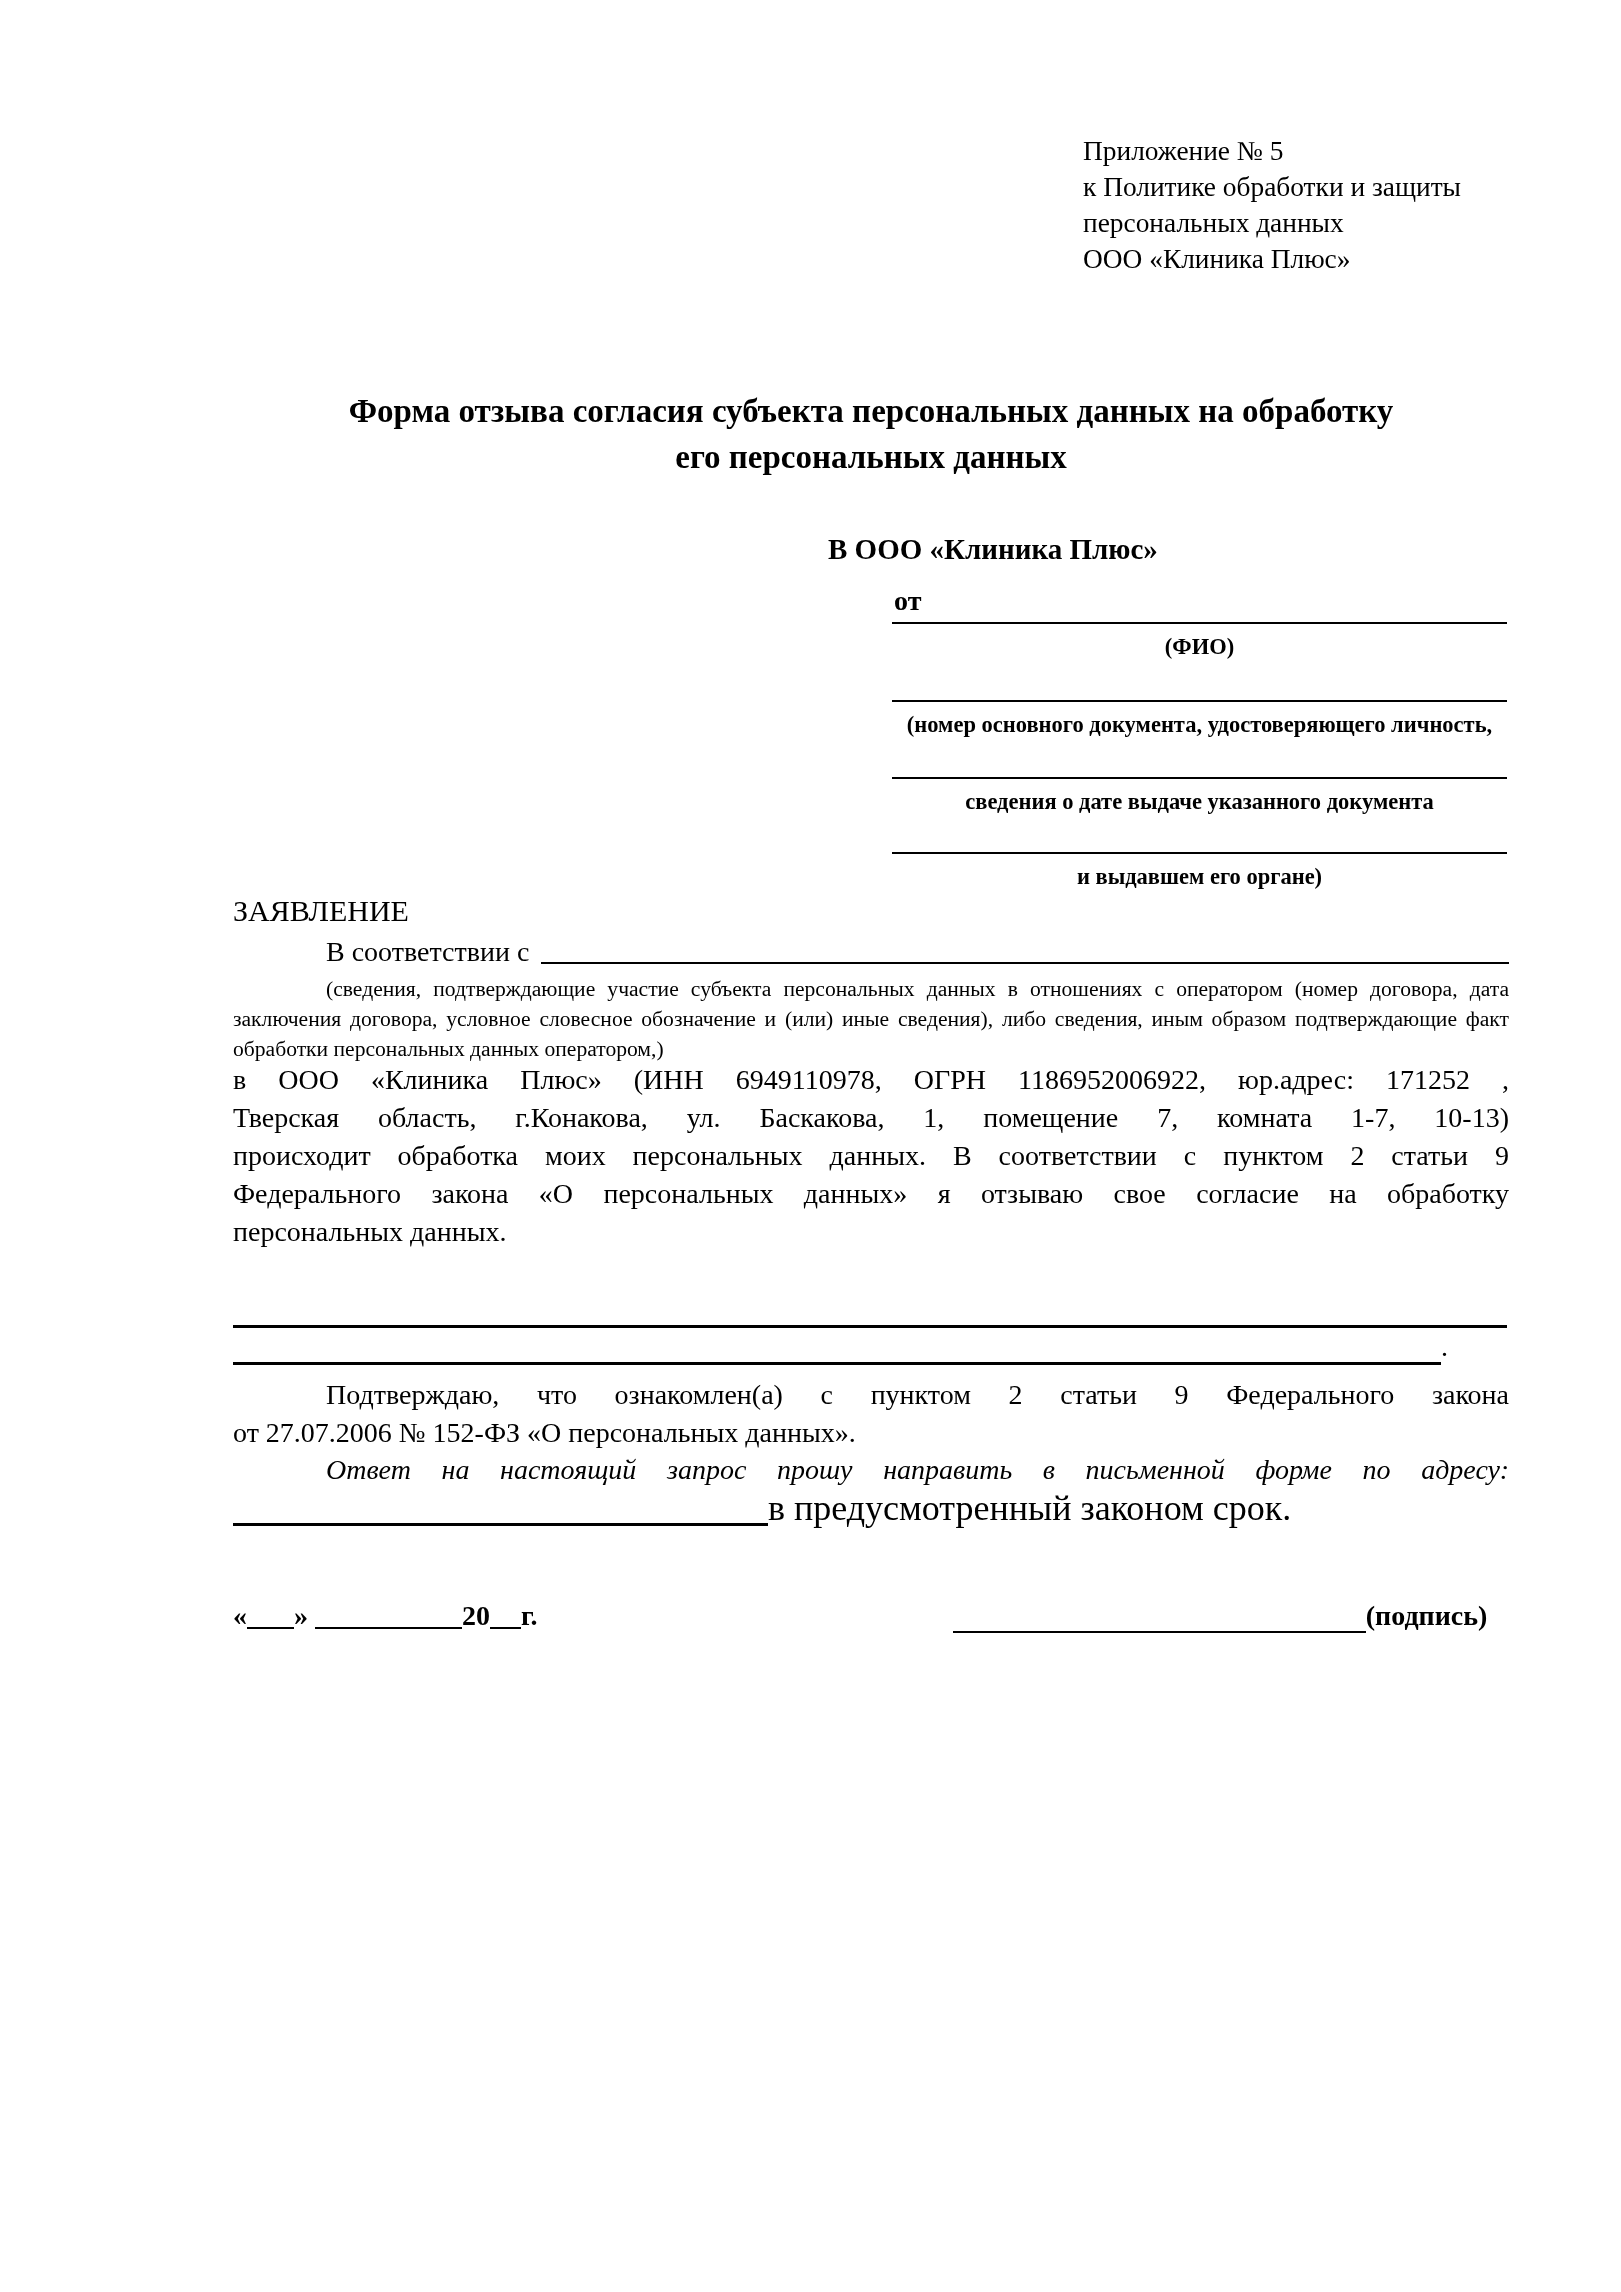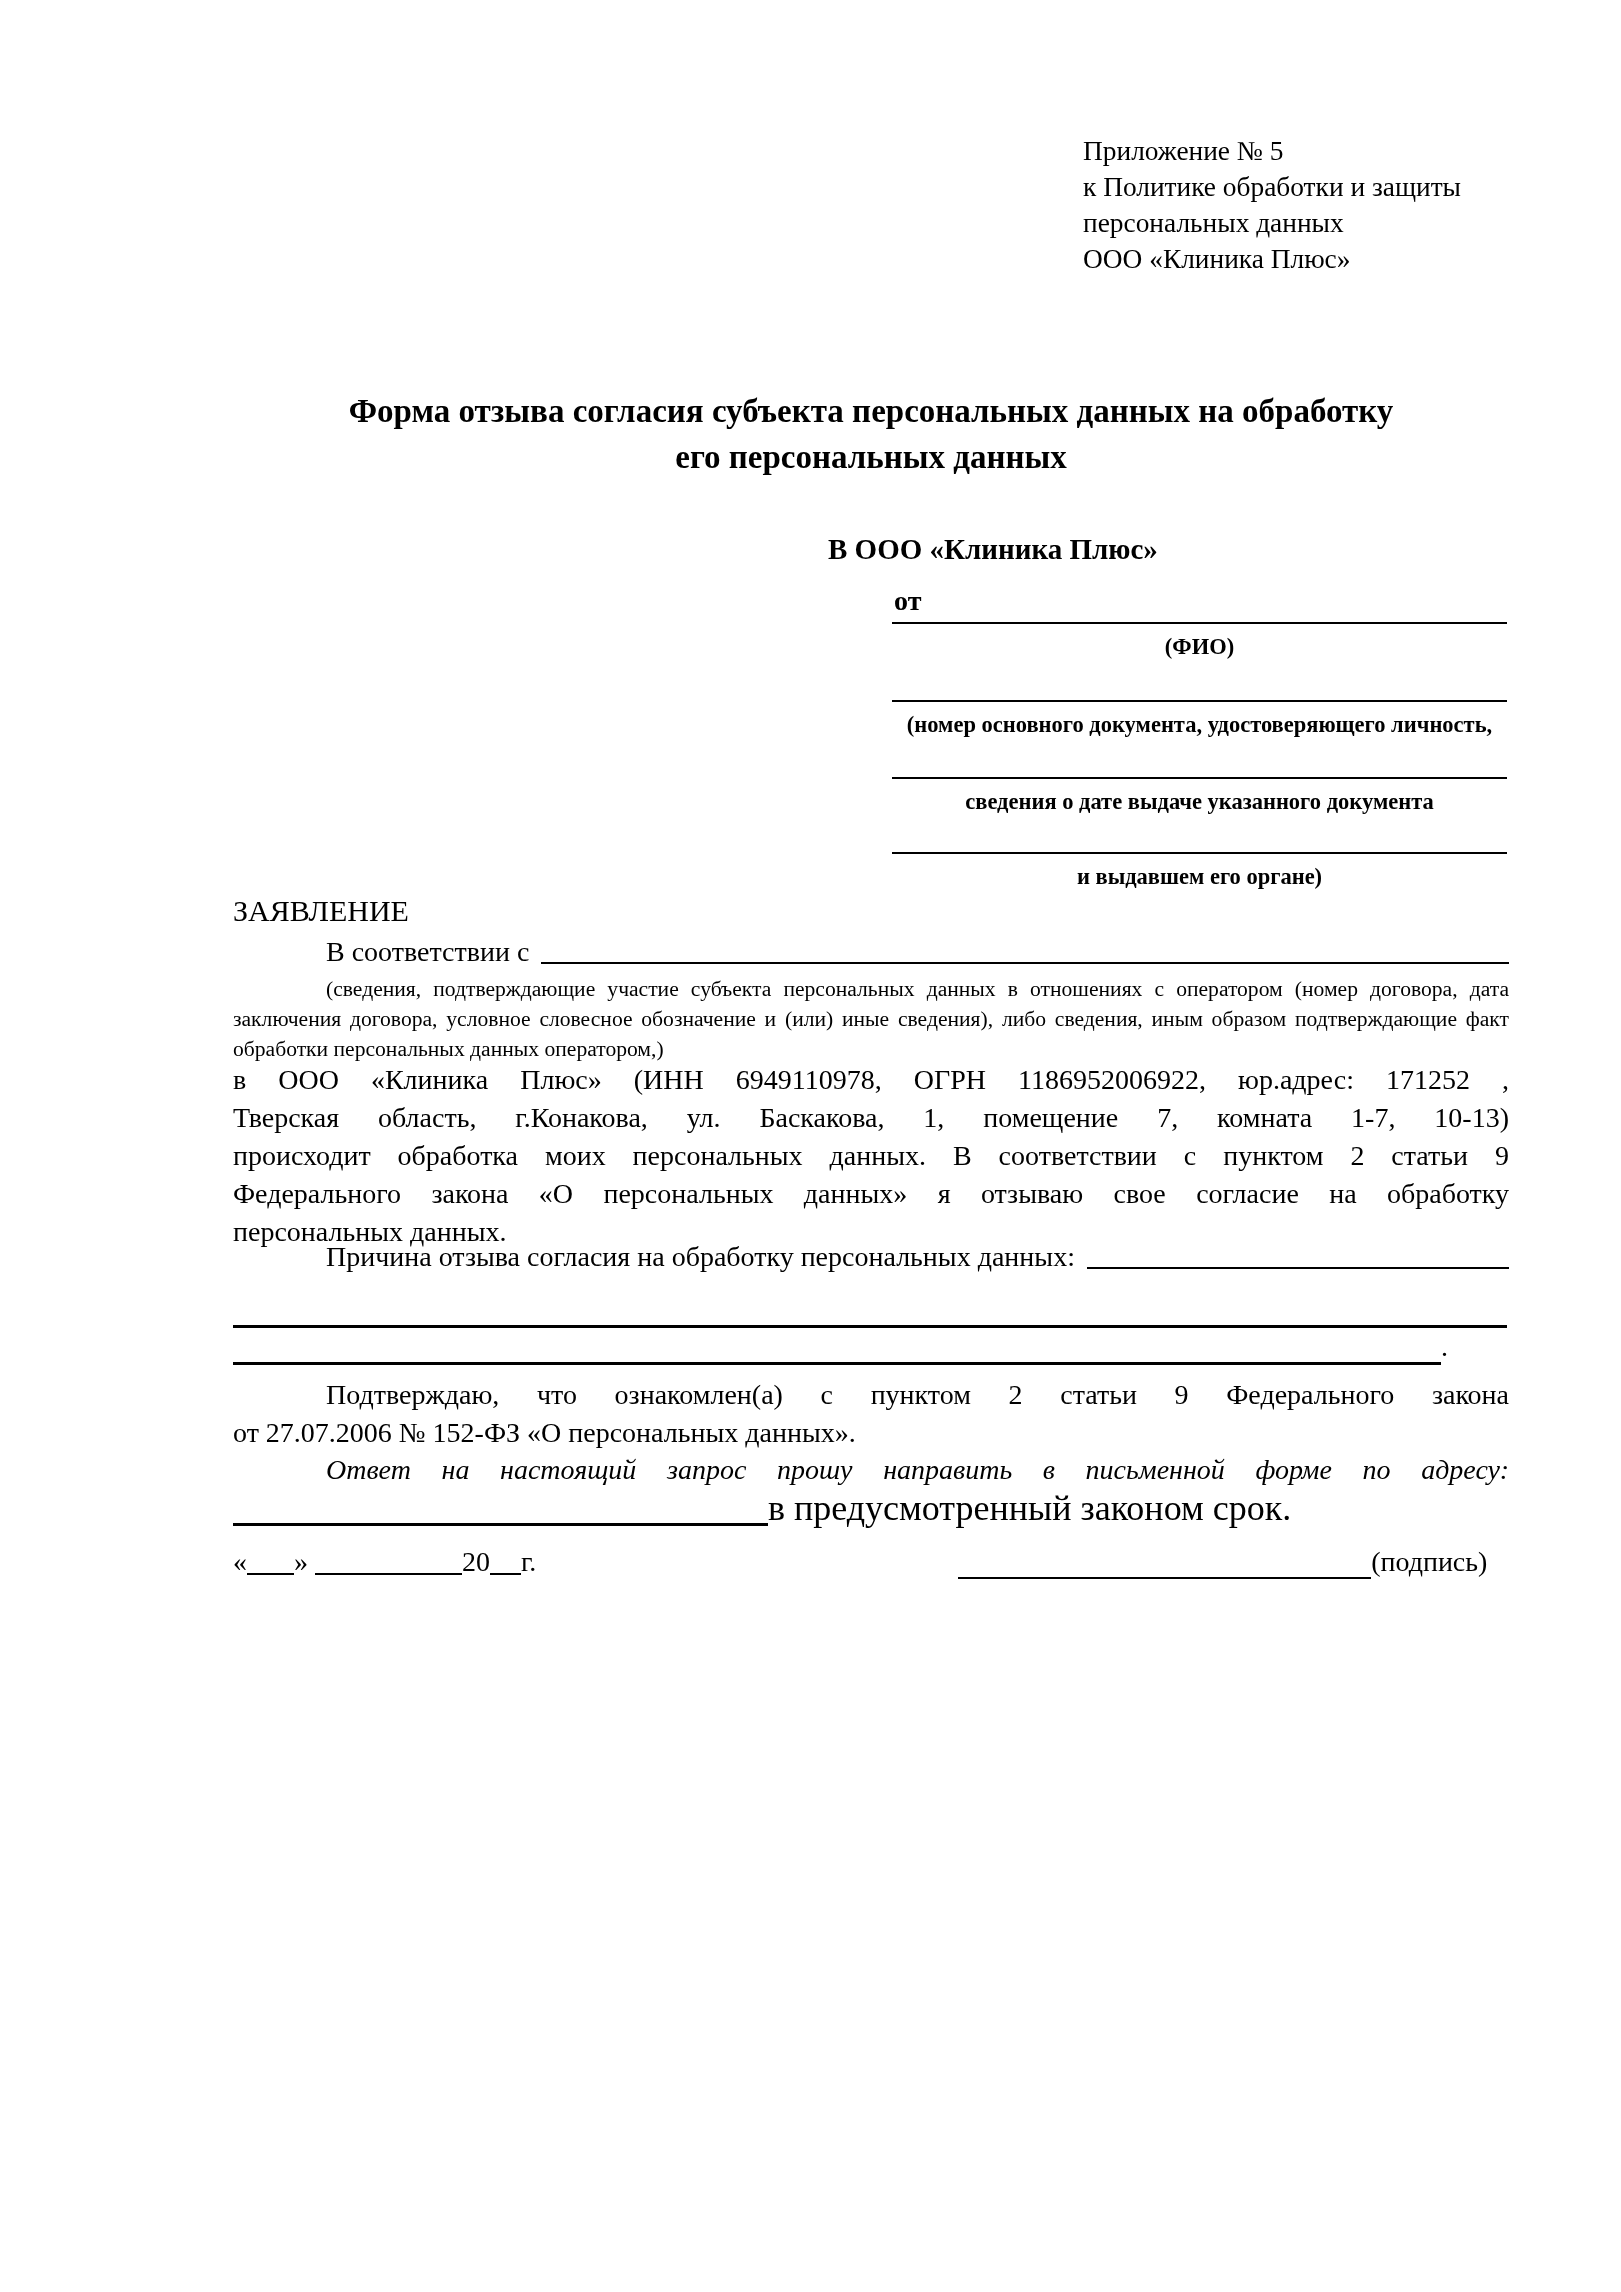--- a/index.html
+++ b/index.html
@@ -60,22 +60,22 @@
 
   .confirm { left:233px; top:1376px; width:1276px; font-size:28px; line-height:38px; }
 
   .reply-line1 { left:233px; top:1451px; width:1276px; font-size:28px;
                  line-height:38px;font-style:italic; }
   .reply-row { left:233px; top:1488px; width:1276px; display:flex;
                align-items:flex-end; font-size:36px; line-height:36px; }
   .reply-row .blank { width:535px; height:35px; border-bottom:3.9px solid #000; }
 
   
-  .bottom-row { left:233px; top:1544px; width:1276px; display:flex;
-                justify-content:space-between; font-size:28px; line-height:35px; }
+  .bottom-row { left:233px; top:1598px; width:1276px; display:flex;
+                justify-content:space-between; font-size:28px; line-height:35px;font-weight:bold; }
   .sig-group { margin-right:21.6px; display:flex; align-items:flex-end; }
   .bl { display:inline-block; border-bottom:2.9px solid #000; height:25.5px;
         vertical-align:-3.9px; }
   .w-day  { width:47px; }
   .w-month{ width:147px; }
   .w-year { width:31px; }
   .w-sign { width:413px; height:29px; }
 </style>
 </head>
 <body>
@@ -125,24 +125,20 @@
   </div>
 
   <div class="abs body-par">
     <div class="stretch">в ООО «Клиника Плюс» (ИНН 6949110978, ОГРН 1186952006922, юр.адрес: 171252 ,</div>
     <div class="stretch">Тверская область, г.Конакова, ул. Баскакова, 1, помещение 7, комната 1-7, 10-13)</div>
     <div class="stretch">происходит обработка моих персональных данных. В соответствии с пунктом 2 статьи 9</div>
     <div class="stretch">Федерального закона «О персональных данных» я отзываю свое согласие на обработку</div>
     <div>персональных данных.</div>
   </div>
 
-  <div class="abs reason-row">
-    <span class="lead">Причина отзыва согласия на обработку персональных данных:</span>
-    <div class="fill-line"></div>
-  </div>
 
   <div class="abs hr-blank-1"></div>
   <div class="abs hr2-row">
     <div class="blank"></div>
     <span>.</span>
   </div>
 
   <div class="abs confirm">
     <div class="stretch indent">Подтверждаю, что ознакомлен(а) с пунктом 2 статьи 9 Федерального закона</div>
     <div>от 27.07.2006 № 152-ФЗ «О персональных данных».</div>

